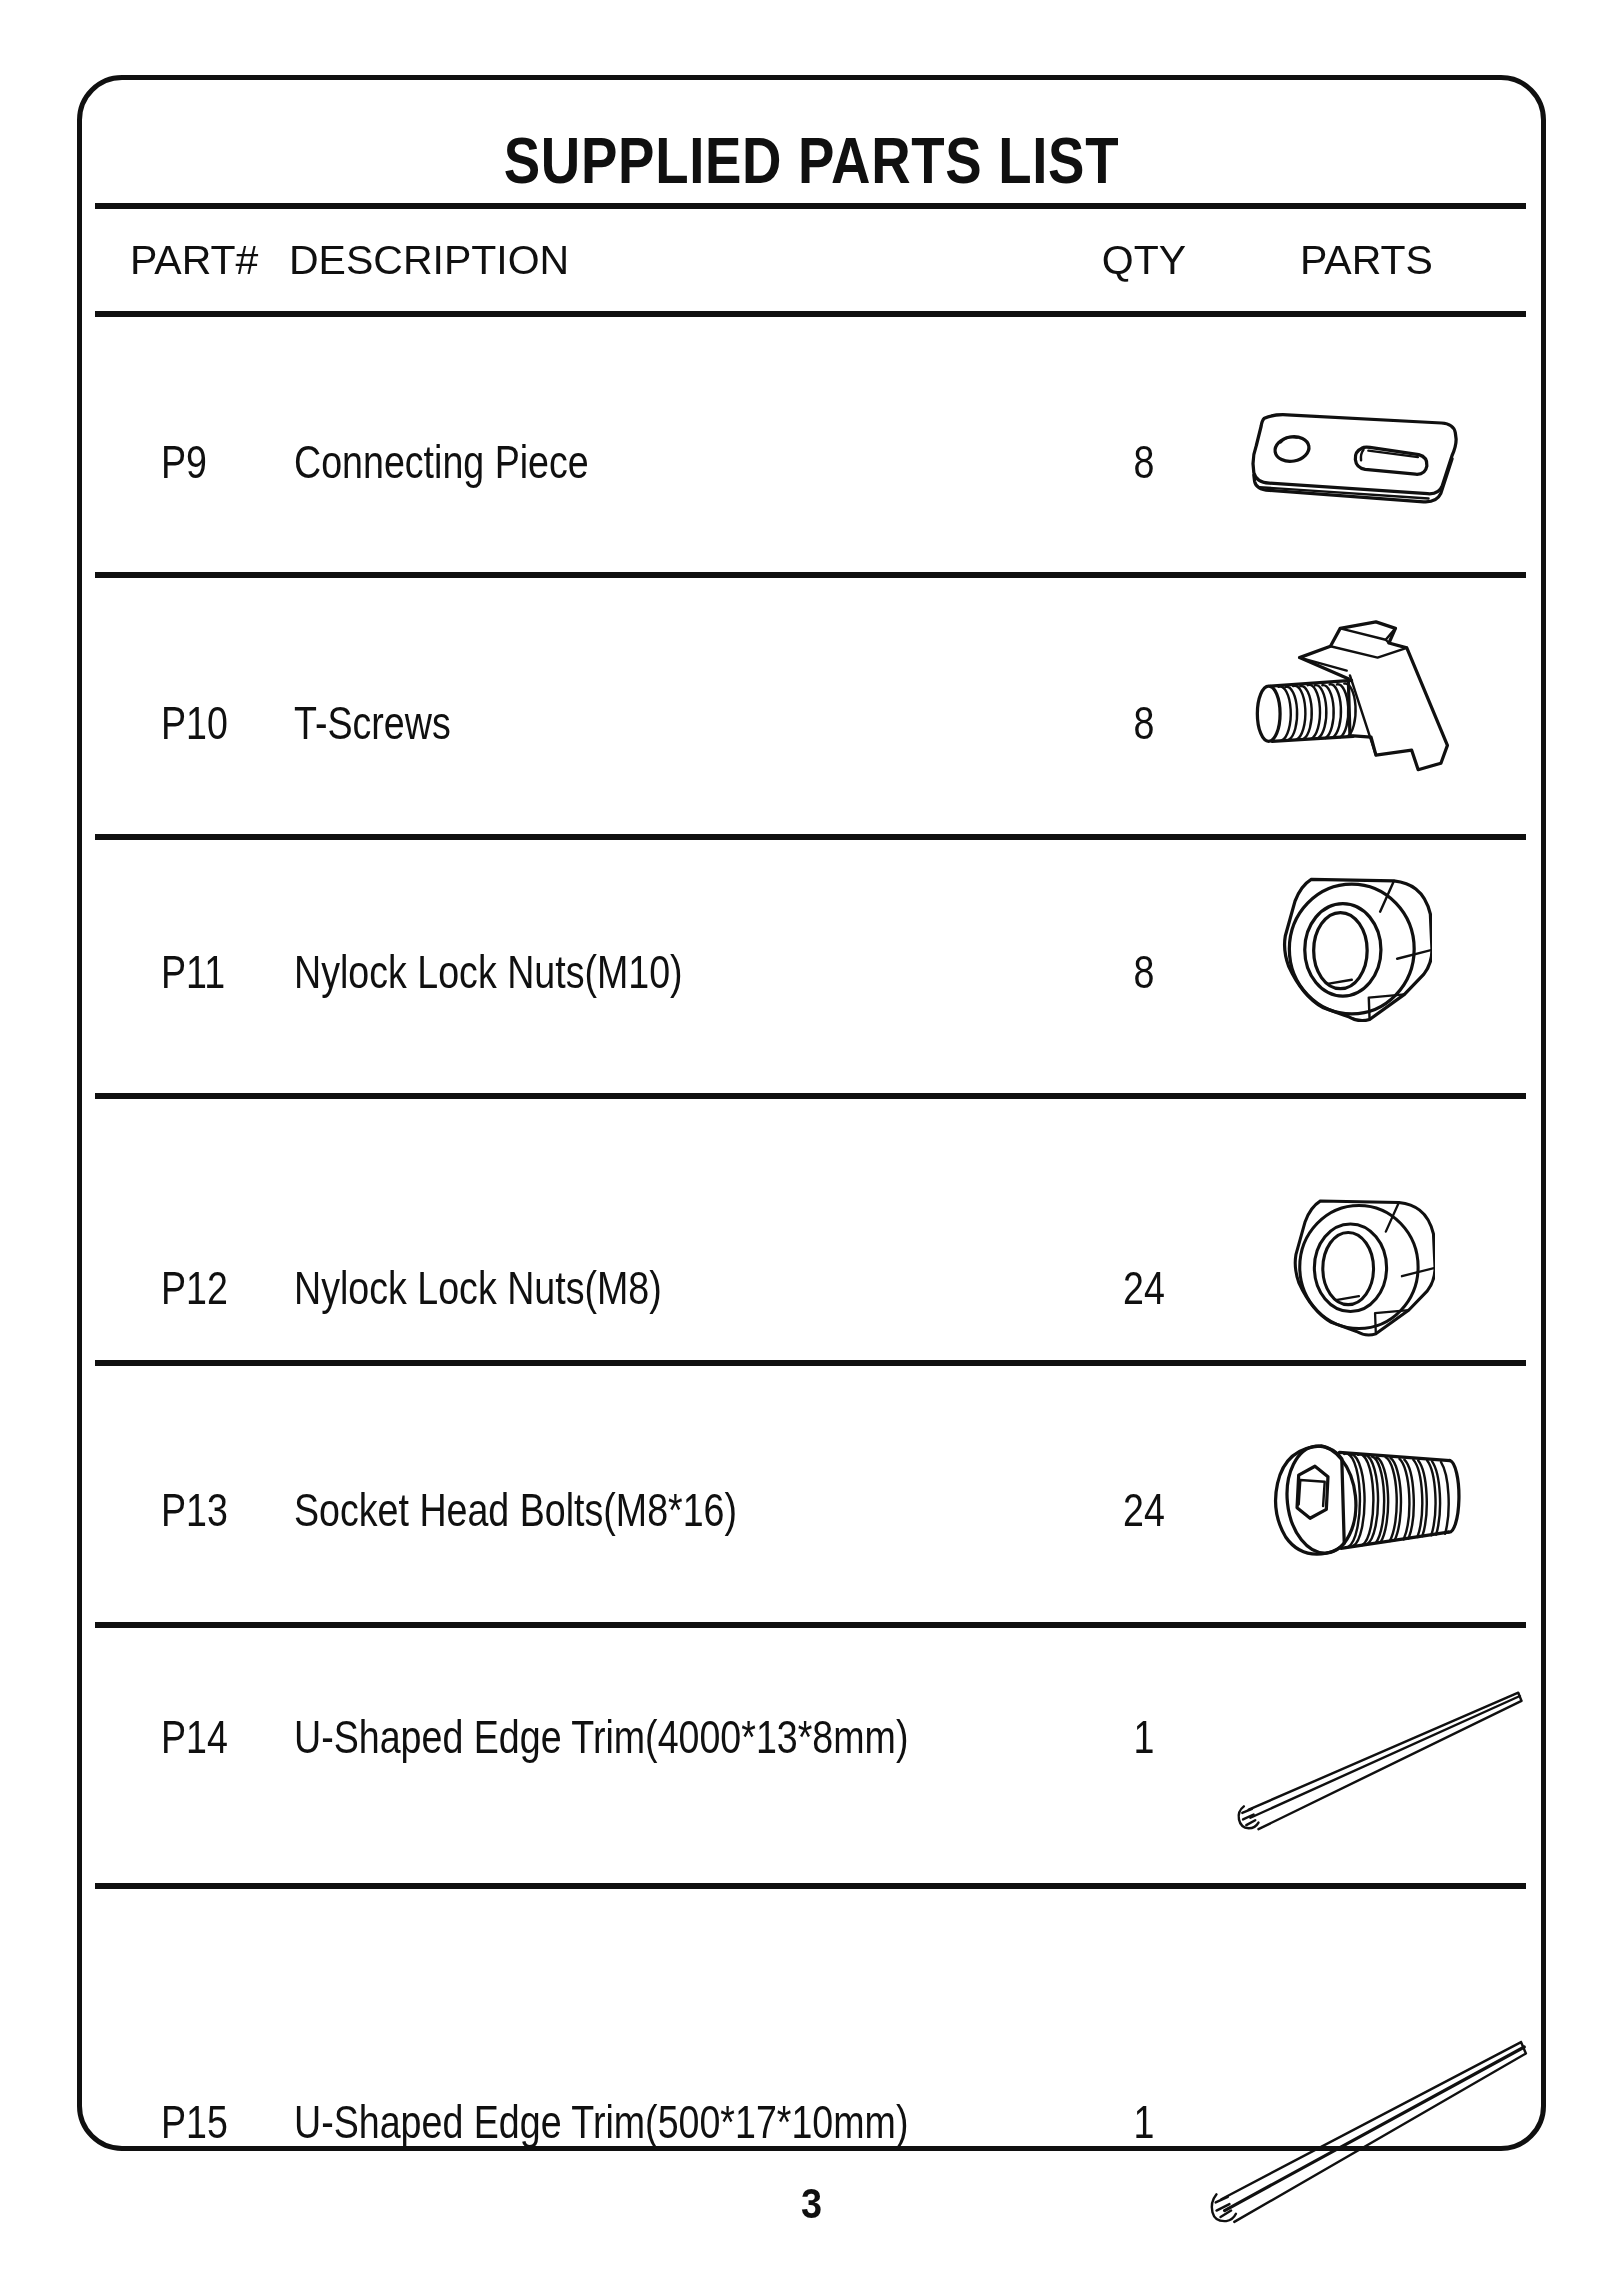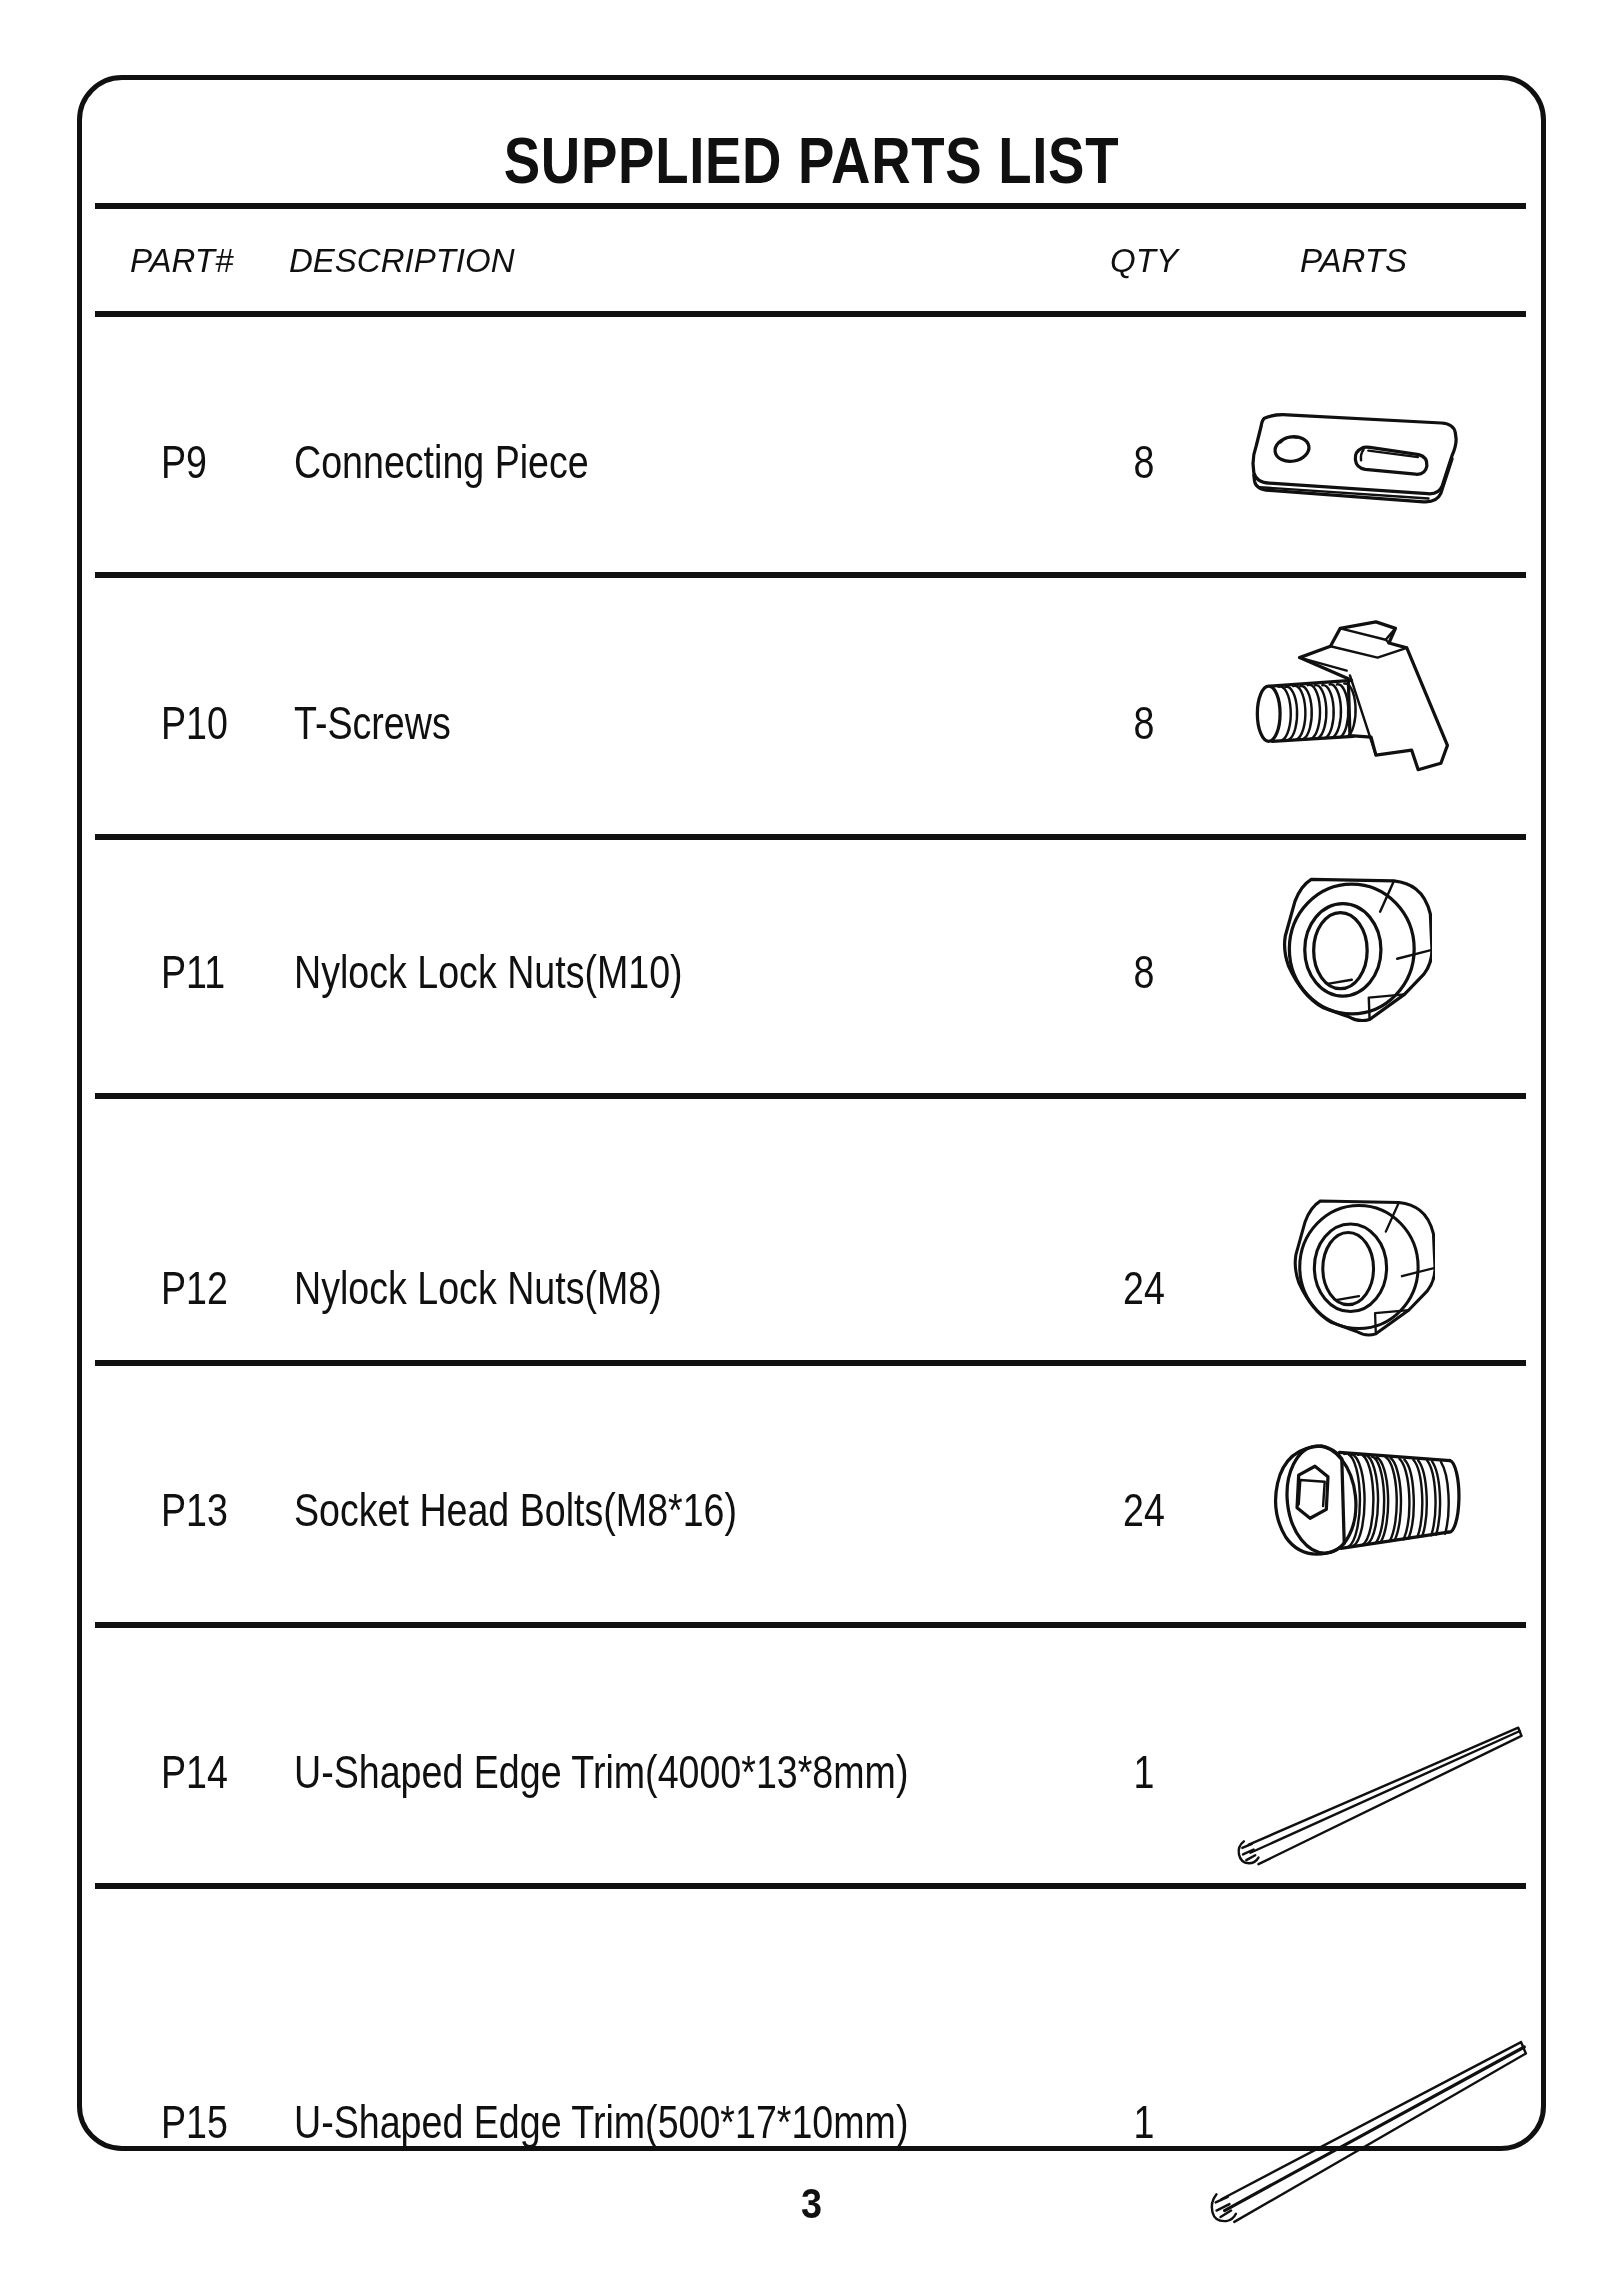--- a/index.html
+++ b/index.html
@@ -9,21 +9,21 @@
   }
   .sheet{position:absolute;left:77px;top:75px;width:1459px;height:2066px;
     border:5.7px solid #101010;border-radius:45px;background:#fff;}
   .hr{position:absolute;left:95px;width:1431px;height:5.7px;background:#101010;}
   .title{
     position:absolute;left:0;top:127px;width:1623px;text-align:center;
     font-size:65px;font-weight:bold;line-height:67px;letter-spacing:0.8px;
     transform:scaleX(.84);transform-origin:50% 50%;white-space:nowrap;
   }
   .hcell,.tcell{position:absolute;white-space:nowrap;}
-  .hcell{top:240px;font-size:33px;line-height:41px;font-style:italic;}
+  .hcell{top:240px;font-size:41px;line-height:41px;}
   .qtybox{left:1071px;width:146px;text-align:center;}
   .row{position:absolute;left:0;width:1623px;}
   .tcell{top:120px;font-size:47px;line-height:49px;transform:scaleX(.8);transform-origin:0 50%;}
   .tcell.qtybox{transform:scaleX(.8);transform-origin:50% 50%;}
   .item{position:absolute;}
   .item svg{display:block;}
   .pageno{
     position:absolute;left:0;top:2180px;width:1623px;text-align:center;
     font-size:42px;font-weight:bold;transform:scaleX(.9);transform-origin:50% 50%;
   }
@@ -131,21 +131,21 @@
       <path class="lnf" d="M78,6 Q34,8 24,52 Q16,88 34,118 Q52,144 84,138 Q98,135 106,126 L103,22 Q96,10 78,6 Z"></path>
       <ellipse class="ln" cx="78" cy="72" rx="42" ry="66" transform="rotate(-6 78 72)"></ellipse>
       <path class="ln" d="M50,42 L70,31 L86,44 L84,84 L64,95 L48,82 Z"></path>
       <path class="ln thin" d="M52,48 L82,50 M52,48 L50,78 M82,50 L80,80"></path>
     </svg>
   </div>
 </div>
 
 <div class="hr" style="top:1622px"></div>
 
-<div class="row" style="top:1627px;height:256px">
+<div class="row" style="top:1592px;height:256px">
   <div class="tcell" style="left:161px">P14</div>
   <div class="tcell" style="left:294px">U-Shaped Edge Trim(4000*13*8mm)</div>
   <div class="tcell qtybox">1</div>
   <div class="item" style="left:1234px;top:91px">
     <svg width="299" height="151" viewBox="0 0 368 186">
       <path class="ln thin" d="M18,156 L350,12 M20,166 L352,16 M30,180 L354,22 M350,12 L354,22"></path>
       <path class="ln thin" d="M12,152 Q4,158 6,168 Q8,178 18,179 Q26,179 30,172"></path>
       <path class="ln thin" d="M10,160 L22,155 M11,168 L24,162 M15,175 L26,169"></path>
     </svg>
   </div>

